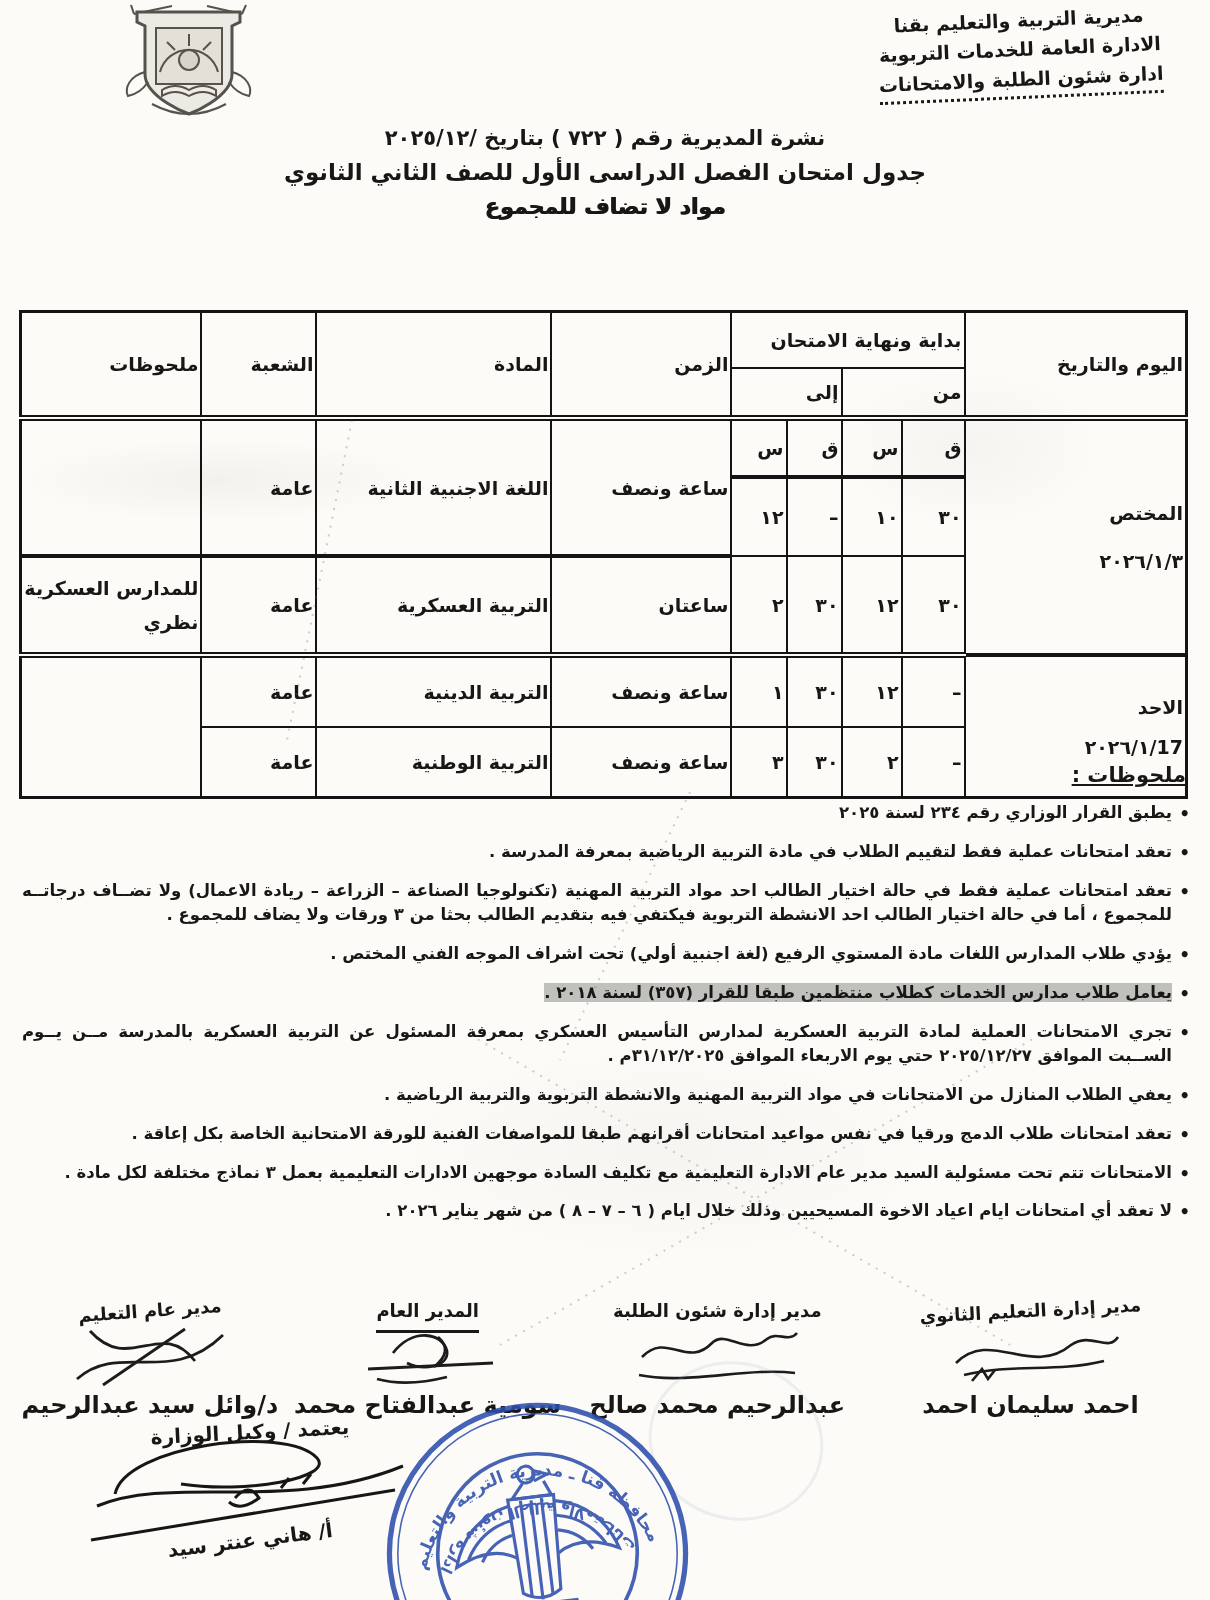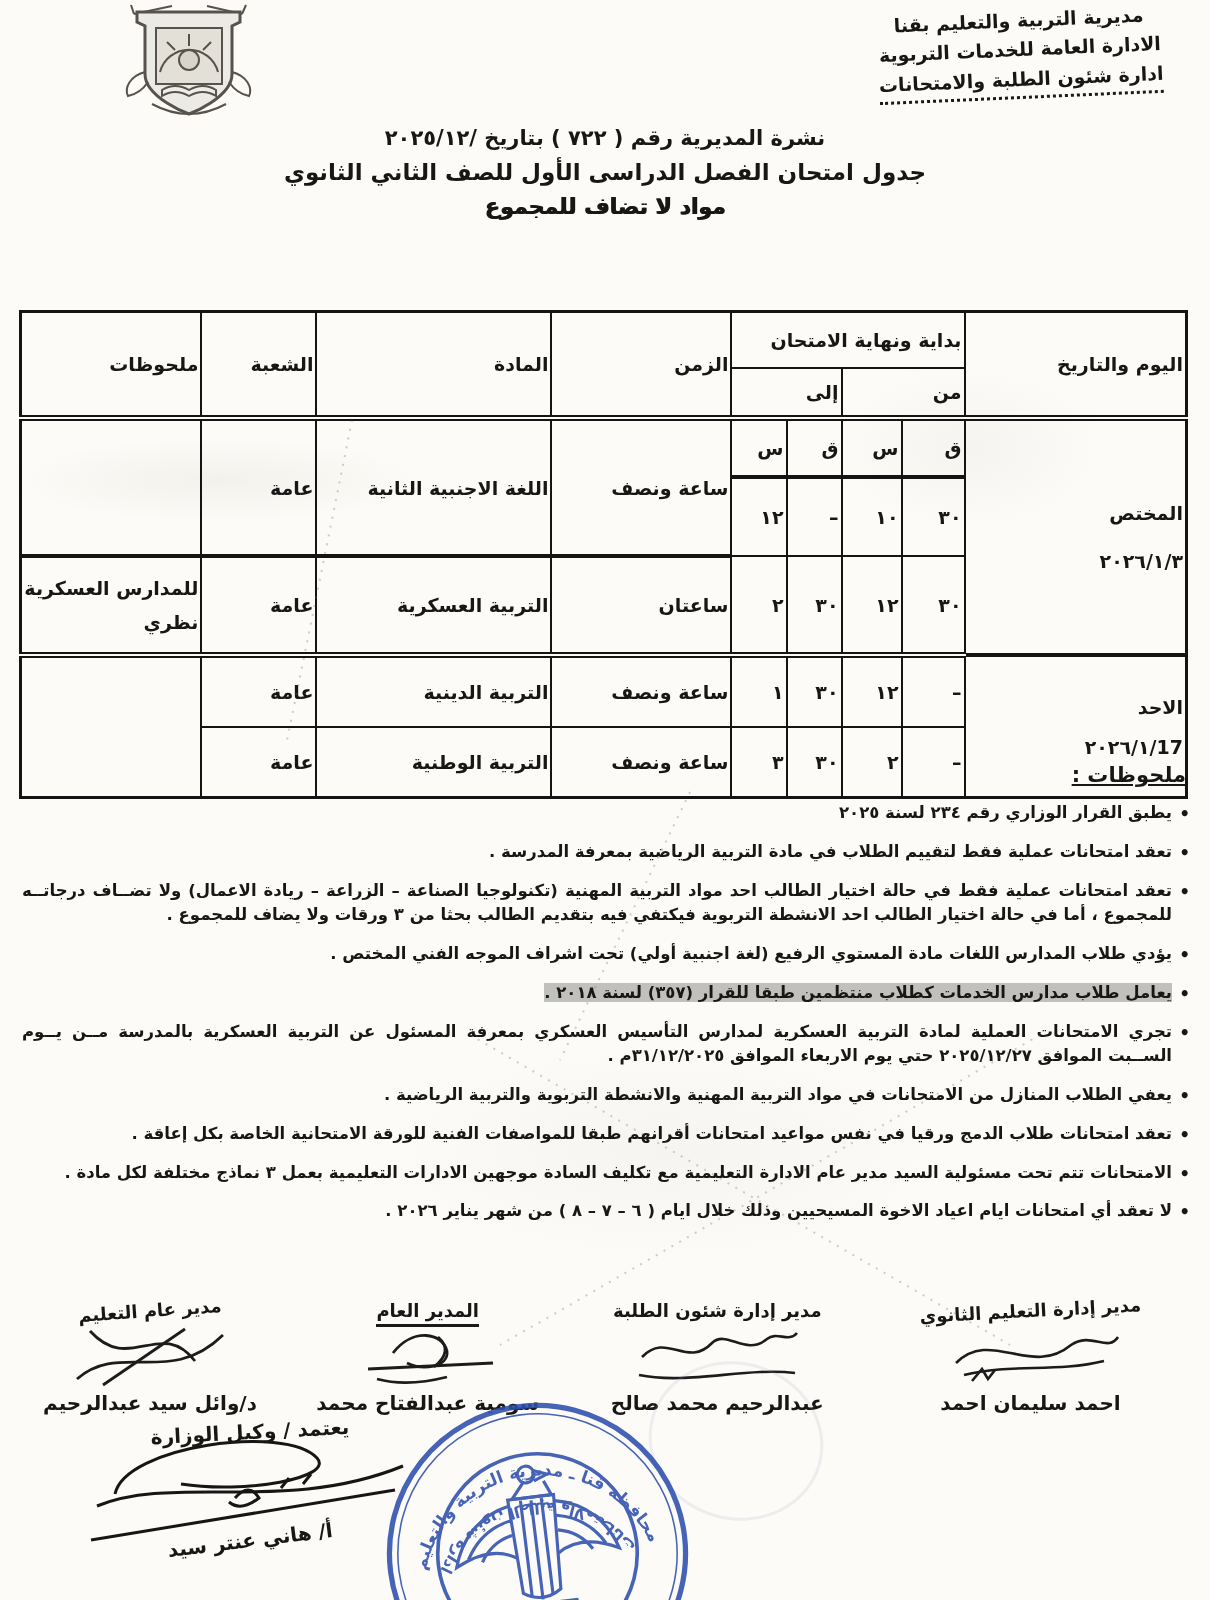--- a/index.html
+++ b/index.html
@@ -59,23 +59,23 @@
   .note{position:relative;font-size:16.5px;line-height:1.5;margin:0 0 14px 0;padding-right:18px;}
   .note::before{content:"•";position:absolute;right:0;top:1px;font-size:17px;}
   .note.justify{text-align:justify;text-justify:inter-word;}
   .note .hl{background:rgba(110,110,110,.42);}
 
   
   .sigs{position:absolute;top:1300px;right:14px;left:14px;display:flex;}
   .sig{text-align:center;}
   .sig1{width:28%;} .sig2{width:25%;} .sig3{width:24%;} .sig4{width:23%;}
   .sig-title{font-size:18px;}
-  .sig3 .sig-title span{border-bottom:3px solid #1a1a1a;padding-bottom:3px;}
+  .sig3 .sig-title span{border-bottom:3px solid #1a1a1a;padding-bottom:9px;}
   .sig svg{display:block;margin:2px auto;}
-  .sig-name{font-size:20px;}
+  .sig-name{font-size:24px;}
   .sig1 .sig-title{transform:rotate(-3deg);}
   .sig4 .sig-title{transform:rotate(-4deg);}
 
   
   .approval{position:absolute;top:1420px;right:790px;width:340px;text-align:center;z-index:3;}
   .approval-line{font-size:20px;transform:rotate(-3deg);}
   .approval-name{font-size:20px;transform:rotate(-7deg);margin-top:-14px;}
   .approval svg{display:block;margin:-8px auto -18px auto;}
 
   

